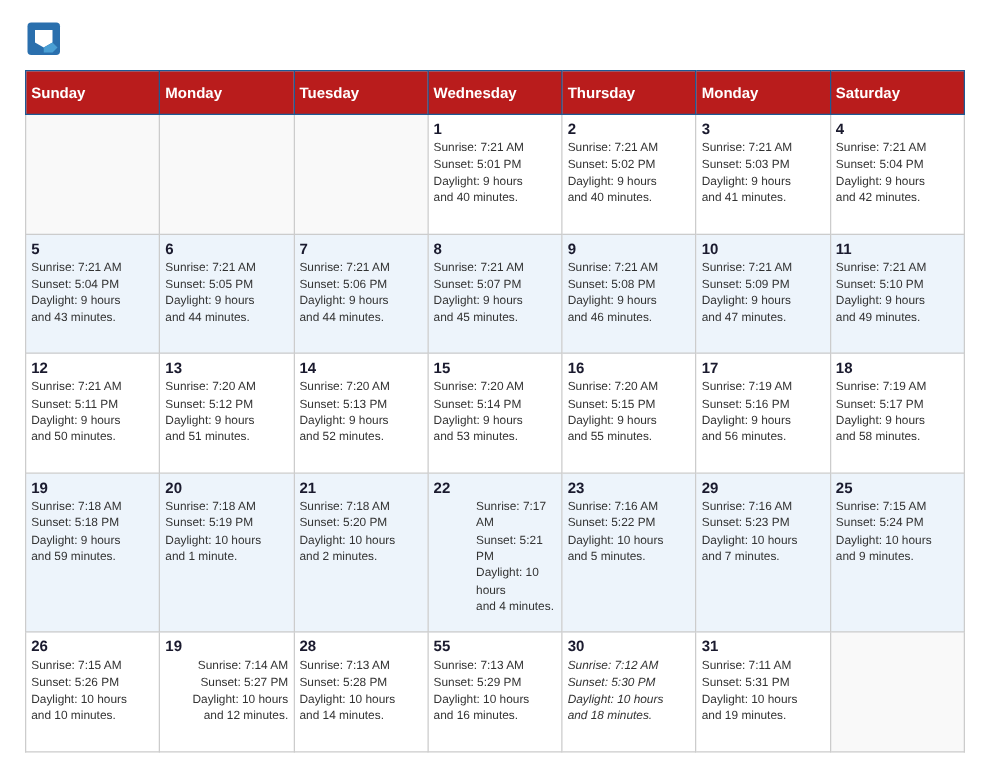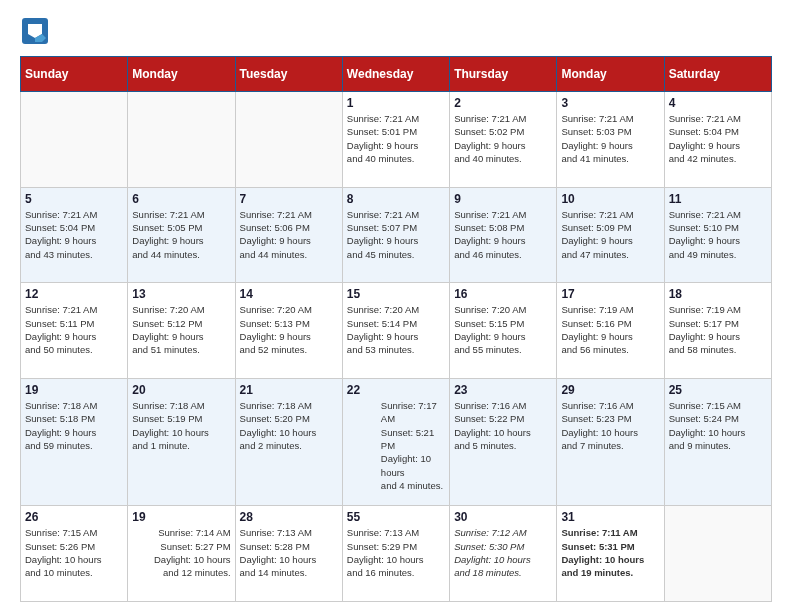--- a/index.html
+++ b/index.html
@@ -356,21 +356,21 @@
           </td>
           <td>
             <div class="day-number">30</div>
             <div class="day-info" style="white-space: pre-line; font-style: italic;">Sunrise: 7:12 AM
 Sunset: 5:30 PM
 Daylight: 10 hours
 and 18 minutes.</div>
           </td>
           <td>
             <div class="day-number">31</div>
-            <div class="day-info" style="white-space: pre-line; font-weight: bold;">Sunrise: 7:11 AM
+            <div class="day-info" style="white-space: pre-line;">Sunrise: 7:11 AM
 Sunset: 5:31 PM
 Daylight: 10 hours
 and 19 minutes.</div>
           </td>
           <td class="empty-cell"></td>
         </tr>
       </tbody>
   </table>
 </div>
 

